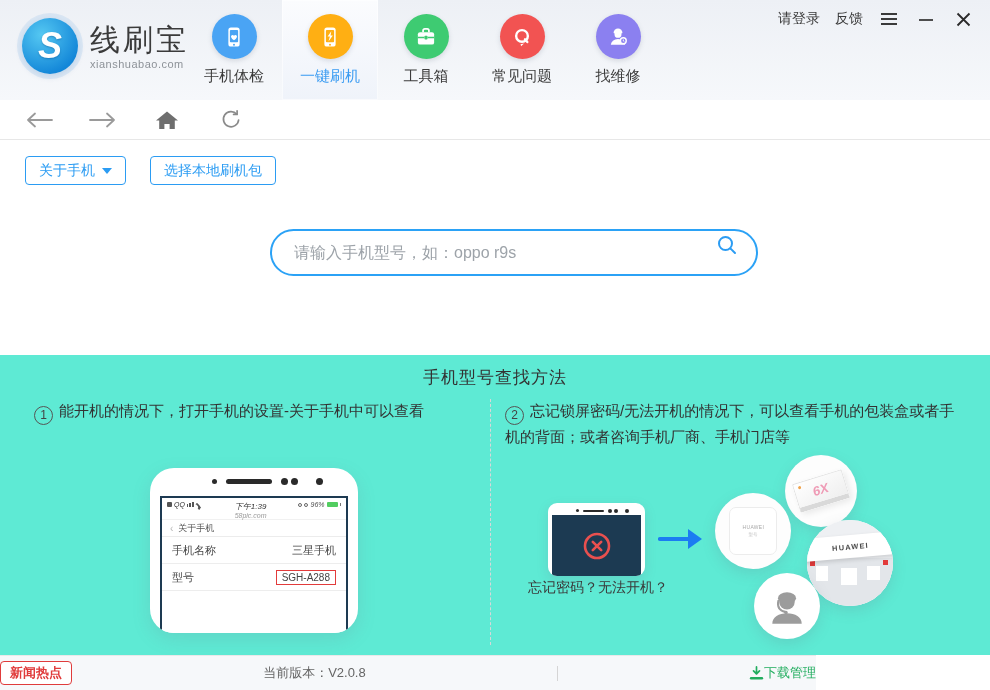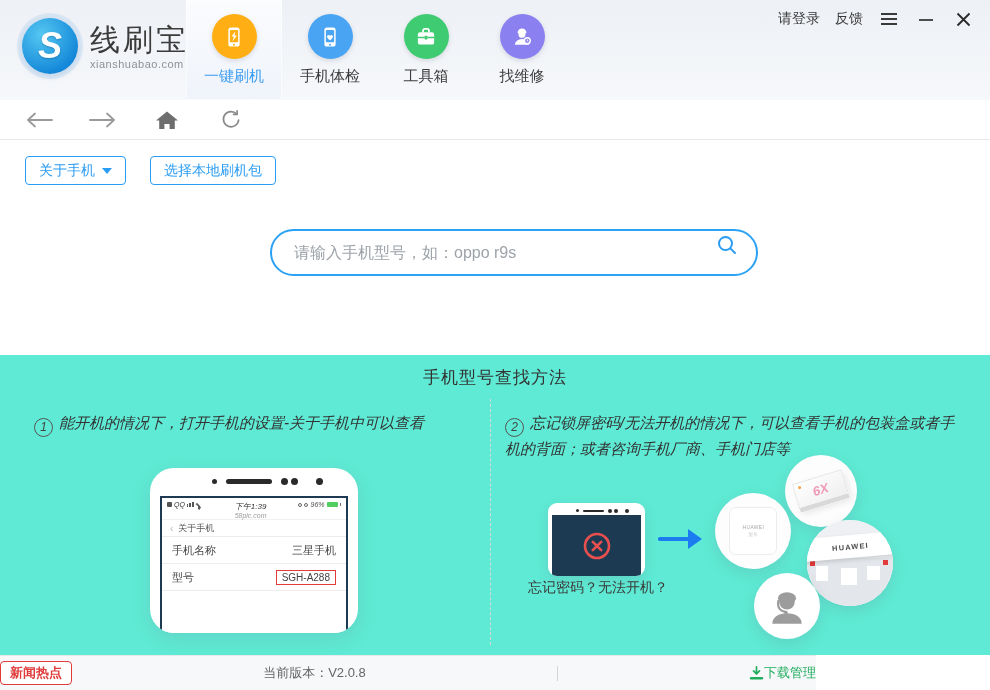--- a/index.html
+++ b/index.html
@@ -63,21 +63,21 @@
     font-family:inherit;margin-top:7px; }
   .search-input::placeholder { color:#9da3a9; }
   .search-ic { position:absolute; right:20px; top:12px; cursor:pointer; }
   
   .panel { position:absolute; left:0; top:355px; width:990px; height:300px;
     background:#5eead4; }
   .g-title { position:absolute; top:11px; width:100%; text-align:center;
     font-size:17px; color:#333; letter-spacing:1px; }
   .v-divider { position:absolute; left:490px; top:44px; bottom:10px; width:0;
     border-left:1px dashed #d8d8d8; }
-  .step { position:absolute; top:56px; font-size:15px; color:#333; line-height:1.55;font-style:italic; }
+  .step { position:absolute; top:44px; font-size:15px; color:#333; line-height:1.55; }
   .step1 { left:34px; width:448px; }
   .step2 { left:505px; width:462px; }
   .num { display:inline-flex; width:19px; height:19px; border:1px solid #555;
     border-radius:50%; align-items:center; justify-content:center; font-size:12px;
     margin-right:6px; vertical-align:-3px; color:#444; }
   
   .phone1 { position:absolute; left:150px; top:113px; width:208px; height:165px;
     background:#fff; border-radius:24px; box-shadow:0 6px 18px rgba(110,120,140,.18);
     overflow:hidden; }
   .dot { position:absolute; border-radius:50%; background:#2a2a2a; }
@@ -164,52 +164,62 @@
     <div class="logo-circle">
       <span>S</span>
     </div>
     <div class="logo-text">
       <div class="logo-cn">线刷宝</div>
       <div class="logo-domain">xianshuabao.com</div>
     </div>
   </div>
 
   <div class="nav">
+    <div class="nav-item">
+      <span class="nav-ic ic-health">
+        <svg width="26" height="26" viewBox="0 0 24 24">
+            <rect x="6.8" y="3.2" width="10.4" height="17.6" rx="2.4" fill="#fff"></rect>
+            <rect x="8.2" y="5.6" width="7.6" height="11.2" rx="0.8" fill="#4aa4f4"></rect>
+            <path d="M12 15.1c-2.6-1.7-3.3-3.4-2.4-4.4.7-.8 1.9-.6 2.4.2.5-.8 1.7-1 2.4-.2.9 1 .2 2.7-2.4 4.4z" fill="#fff"></path>
+            <circle cx="12" cy="19.2" r="0.9" fill="#4aa4f4"></circle>
+          </svg>
+      </span>
+      <span class="nav-label">手机体检</span>
+    </div>
     <div class="nav-item active">
       <span class="nav-ic ic-flash">
         <svg width="26" height="26" viewBox="0 0 24 24">
             <rect x="6.8" y="3.2" width="10.4" height="17.6" rx="2.4" fill="#fff"></rect>
             <rect x="8.2" y="5.6" width="7.6" height="11.2" rx="0.8" fill="#ffaf13"></rect>
             <path d="M13.2 6.6l-3.4 5h2.1l-1.3 4.6 4-5.6h-2.1z" fill="#fff"></path>
             <circle cx="12" cy="19.2" r="0.9" fill="#ffaf13"></circle>
           </svg>
       </span>
       <span class="nav-label">一键刷机</span>
     </div>
     <div class="nav-item">
-      <span class="nav-ic ic-health">
-        <svg width="26" height="26" viewBox="0 0 24 24">
-            <rect x="6.8" y="3.2" width="10.4" height="17.6" rx="2.4" fill="#fff"></rect>
-            <rect x="8.2" y="5.6" width="7.6" height="11.2" rx="0.8" fill="#4aa4f4"></rect>
-            <path d="M12 15.1c-2.6-1.7-3.3-3.4-2.4-4.4.7-.8 1.9-.6 2.4.2.5-.8 1.7-1 2.4-.2.9 1 .2 2.7-2.4 4.4z" fill="#fff"></path>
-            <circle cx="12" cy="19.2" r="0.9" fill="#4aa4f4"></circle>
-          </svg>
-      </span>
-      <span class="nav-label">手机体检</span>
-    </div>
-    <div class="nav-item">
       <span class="nav-ic ic-tool">
         <svg width="26" height="26" viewBox="0 0 24 24">
             <path d="M9.3 7.5V6a1.6 1.6 0 0 1 1.6-1.6h2.2A1.6 1.6 0 0 1 14.7 6v1.5" fill="none" stroke="#fff" stroke-width="1.6"></path>
             <rect x="4.5" y="7.5" width="15" height="11.5" rx="2" fill="#fff"></rect>
             <path d="M4.5 12.4h6.1M13.4 12.4h6.1" stroke="#3ecb72" stroke-width="1.3"></path>
             <rect x="10.6" y="10.8" width="2.8" height="3.4" rx="0.7" fill="#3ecb72"></rect>
           </svg>
       </span>
       <span class="nav-label">工具箱</span>
+    </div>
+    <div class="nav-item">
+      <span class="nav-ic ic-faq">
+        <svg width="26" height="26" viewBox="0 0 24 24">
+            <circle cx="12" cy="11" r="5.4" fill="none" stroke="#fff" stroke-width="2.2"></circle>
+            <path d="M14.7 14.1l2.2 2.5" stroke="#fff" stroke-width="2.2" stroke-linecap="round"></path>
+            <path d="M10.6 18.6l3.3-.5-2.7 2.5z" fill="#fff"></path>
+          </svg>
+      </span>
+      <span class="nav-label">常见问题</span>
     </div>
     <div class="nav-item">
       <span class="nav-ic ic-repair">
         <svg width="26" height="26" viewBox="0 0 24 24">
             <path d="M7.9 8.2a4.1 4.1 0 0 1 8.2 0l-.8.6H8.7z" fill="#fff"></path>
             <circle cx="12" cy="9.6" r="3.2" fill="#fff"></circle>
             <path d="M5.4 19.2a6.6 5.4 0 0 1 13.2 0z" fill="#fff"></path>
             <circle cx="16.9" cy="15.4" r="2.7" fill="#8b80f0" stroke="#fff" stroke-width="1.3"></circle>
             <path d="M16.9 14.3v1.3l.9.5" stroke="#fff" stroke-width=".9" fill="none"></path>
           </svg>

